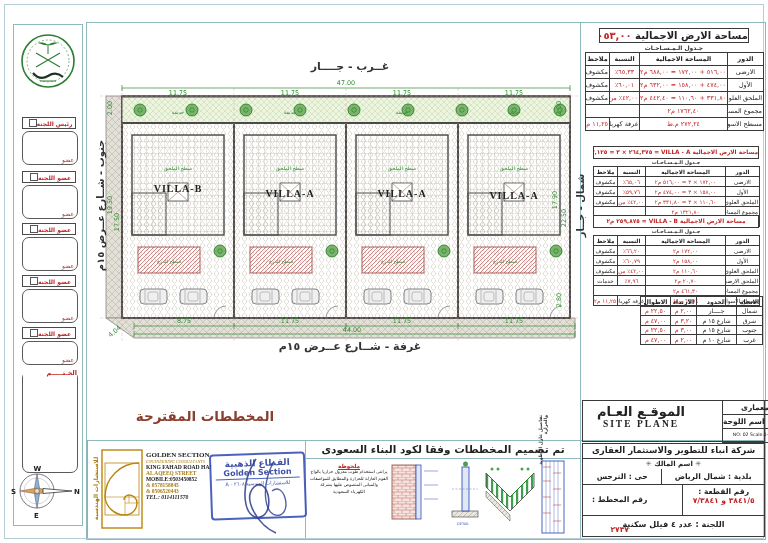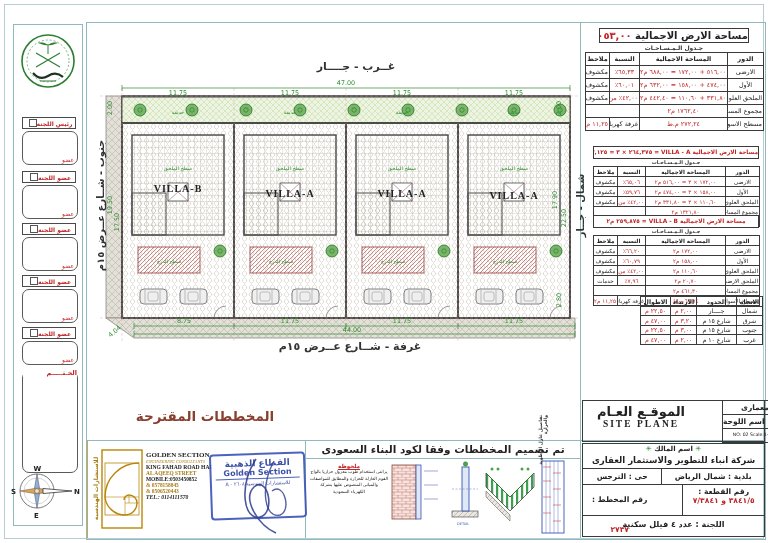--- a/index.html
+++ b/index.html
@@ -225,21 +225,21 @@
     </g>
 
     <g font-size="10" text-anchor="middle" fill="#222" font-family="Liberation Serif, DejaVu Serif, serif" font-weight="bold" letter-spacing="1">
       <text x="178" y="192">VILLA-B</text>
       <text x="290" y="197">VILLA-A</text>
       <text x="402" y="197">VILLA-A</text>
       <text x="514" y="199">VILLA-A</text>
     </g>
   </svg>
 
-  <div class="abs ar" style="left:236px;top:60px;width:240px;text-align:center;font-size:11px;font-weight:bold;color:#333;">غــرب  -  جــــار</div>
+  <div class="abs ar" style="left:230px;top:60px;width:240px;text-align:center;font-size:11px;font-weight:bold;color:#333;">غــرب  -  جــــار</div>
   <div class="abs ar" style="left:230px;top:340px;width:240px;text-align:center;font-size:11px;font-weight:bold;color:#333;">غرفة  -  شــارع عــرض ١٥م</div>
   <div class="abs ar" style="left:20px;top:200px;width:160px;text-align:center;font-size:10px;font-weight:bold;color:#333;transform:rotate(-90deg);transform-origin:center;">جنوب  -  شــارع عــرض ١٥م</div>
   <div class="abs ar" style="left:520px;top:200px;width:120px;text-align:center;font-size:10px;font-weight:bold;color:#333;transform:rotate(-90deg);transform-origin:center;">شمال  -  جــار</div>
 
   <div class="abs ar" style="left:120px;top:408px;width:170px;text-align:center;font-size:13.5px;font-weight:bold;color:#8a4030;">المخططات المقترحة</div>
 
   <div class="abs" style="left:585px;top:28px;width:178px;">
     <div class="ttl ar" style="margin:0 14px;height:13px;line-height:13px;font-size:10px;">
       <span>مساحة الارض الاجمالية</span>
       <span class="red">١٠٥٣,٠٠ م٢</span>
@@ -445,26 +445,26 @@
       <div class="ar" style="text-align:left;font-size:7.5px;font-weight:bold;height:13px;line-height:13px;border-bottom:0.7px solid #3a3a3a;">اسم اللوحة</div>
       <div style="text-align:center;font-size:4.6px;height:12px;line-height:12px;">NO: 02   Scale:1-100</div>
     </div>
     <div class="abs" style="left:0;top:0;width:116px;height:40px;">
       <div class="ar" style="text-align:center;font-size:13px;font-weight:bold;margin-top:3px;">الموقـع العـام</div>
       <div style="text-align:center;font-size:9.5px;font-weight:bold;letter-spacing:2px;font-family:'Liberation Serif','DejaVu Serif',serif;">SITE  PLANE</div>
     </div>
   </div>
 
   <div class="abs tb-line" style="left:582px;top:443px;width:181px;height:92px;">
+    <div class="ar" style="text-align:center;font-size:8.6px;font-weight:bold;height:14px;line-height:12px;border-bottom:0.7px solid #3a3a3a;">شركة انباء للتطوير والاستثمار العقارى</div>
     <div class="ar" style="text-align:center;font-size:7px;font-weight:bold;height:10px;line-height:10px;">
       <span class="grn">✳</span>
       <span>اسم المالك</span>
       <span class="grn">✳</span>
     </div>
-    <div class="ar" style="text-align:center;font-size:8.6px;font-weight:bold;height:14px;line-height:12px;border-bottom:0.7px solid #3a3a3a;">شركة انباء للتطوير والاستثمار العقارى</div>
     <div class="ar" style="display:flex;height:15px;line-height:15px;font-size:7.6px;font-weight:bold;border-bottom:0.7px solid #3a3a3a;">
       <span style="flex:1.3;text-align:center;border-left:0.7px solid #3a3a3a;">بلدية : شمال الرياض</span>
       <span style="flex:1;text-align:center;">حى :  النرجس</span>
     </div>
     <div class="ar" style="display:flex;height:30px;border-bottom:0.7px solid #3a3a3a;font-size:7.6px;font-weight:bold;gap:26px;">
       <span style="flex:1.1;text-align:center;border-left:0.7px solid #3a3a3a;padding-top:2px;">
         <span>رقم القطعة :</span><br>
         <span class="red">٣٨٤١/٥ و ٧/٣٨٤١</span>
       </span>
       <span style="flex:1;text-align:center;line-height:30px;">

